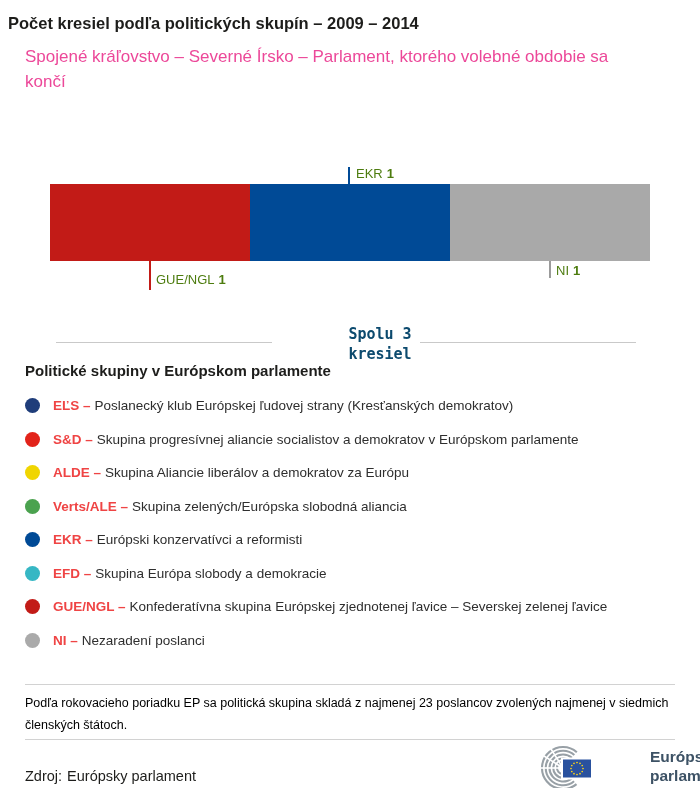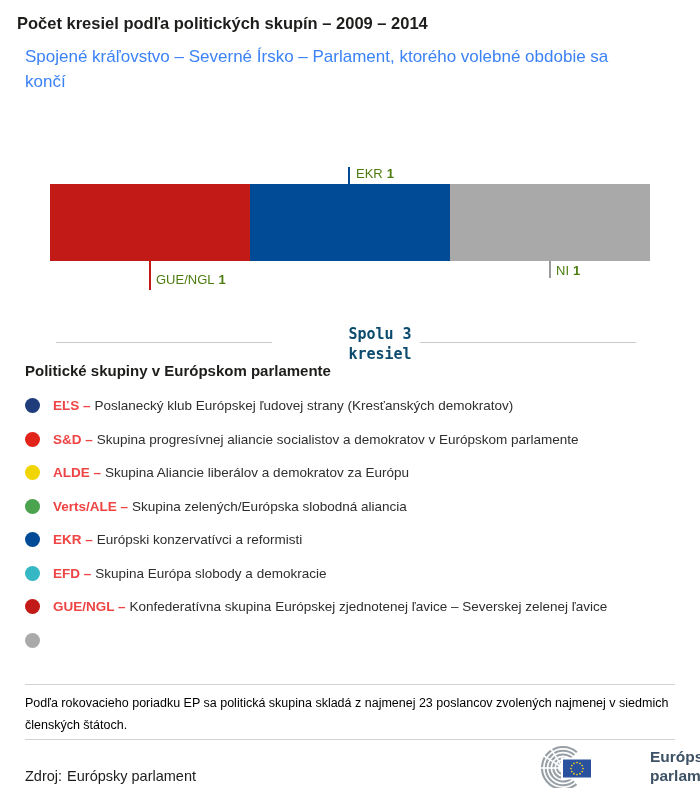--- a/index.html
+++ b/index.html
@@ -1,21 +1,21 @@
 <!DOCTYPE html>
 <html><head>
 <meta charset="utf-8">
 <style>
   html,body{margin:0;padding:0;background:#fff;}
   #page{position:relative;width:700px;height:807px;background:#ffffff;overflow:hidden;
         font-family:"Liberation Sans","DejaVu Sans",sans-serif;color:#1d1d1b;}
 
   
-  .title{position:absolute;left:17px;top:14px;font-size:16.5px;font-weight:bold;color:#1d1d1b;}
-  .subtitle{position:absolute;left:25px;top:44px;width:590px;font-size:17px;line-height:25px;color:#3b82f6;}
+  .title{position:absolute;left:8px;top:14px;font-size:16.5px;font-weight:bold;color:#1d1d1b;}
+  .subtitle{position:absolute;left:25px;top:44px;width:590px;font-size:17px;line-height:25px;color:#ec4899;}
 
   
   .bar{position:absolute;left:50px;top:184px;width:600px;height:77px;display:flex;}
   .bar .seg{height:100%;}
   .seg-0{width:200px;background:#c21b17;}
   .seg-1{width:200px;background:#004a96;}
   .seg-2{width:200px;background:#a9a9a9;}
 
   .callout-line{position:absolute;width:2px;}
   .line-ekr{left:348px;top:167px;height:17px;background:#004a96;}
@@ -111,20 +111,21 @@
     <div class="legend-row">
       <span class="dot" style="background-color: rgb(54, 183, 196);"></span>
       <span class="legend-label"><span class="abbr">EFD –</span><span>Skupina Európa slobody a demokracie</span></span>
     </div>
     <div class="legend-row">
       <span class="dot" style="background-color: rgb(194, 27, 23);"></span>
       <span class="legend-label"><span class="abbr">GUE/NGL –</span><span>Konfederatívna skupina Európskej zjednotenej ľavice – Severskej zelenej ľavice</span></span>
     </div>
     <div class="legend-row">
       <span class="dot" style="background-color: rgb(170, 170, 170);"></span>
+      <span class="legend-label"><span class="abbr">NI –</span><span>Nezaradení poslanci</span></span>
     </div>
   </div>
 
   <div class="divider div-1"></div>
   <div class="note">Podľa rokovacieho poriadku EP sa politická skupina skladá z najmenej 23 poslancov zvolených najmenej v siedmich členských štátoch.</div>
   <div class="divider div-2"></div>
 
   <div class="source">
     <span class="src-label">Zdroj:</span><span>Európsky parlament</span>
   </div>

